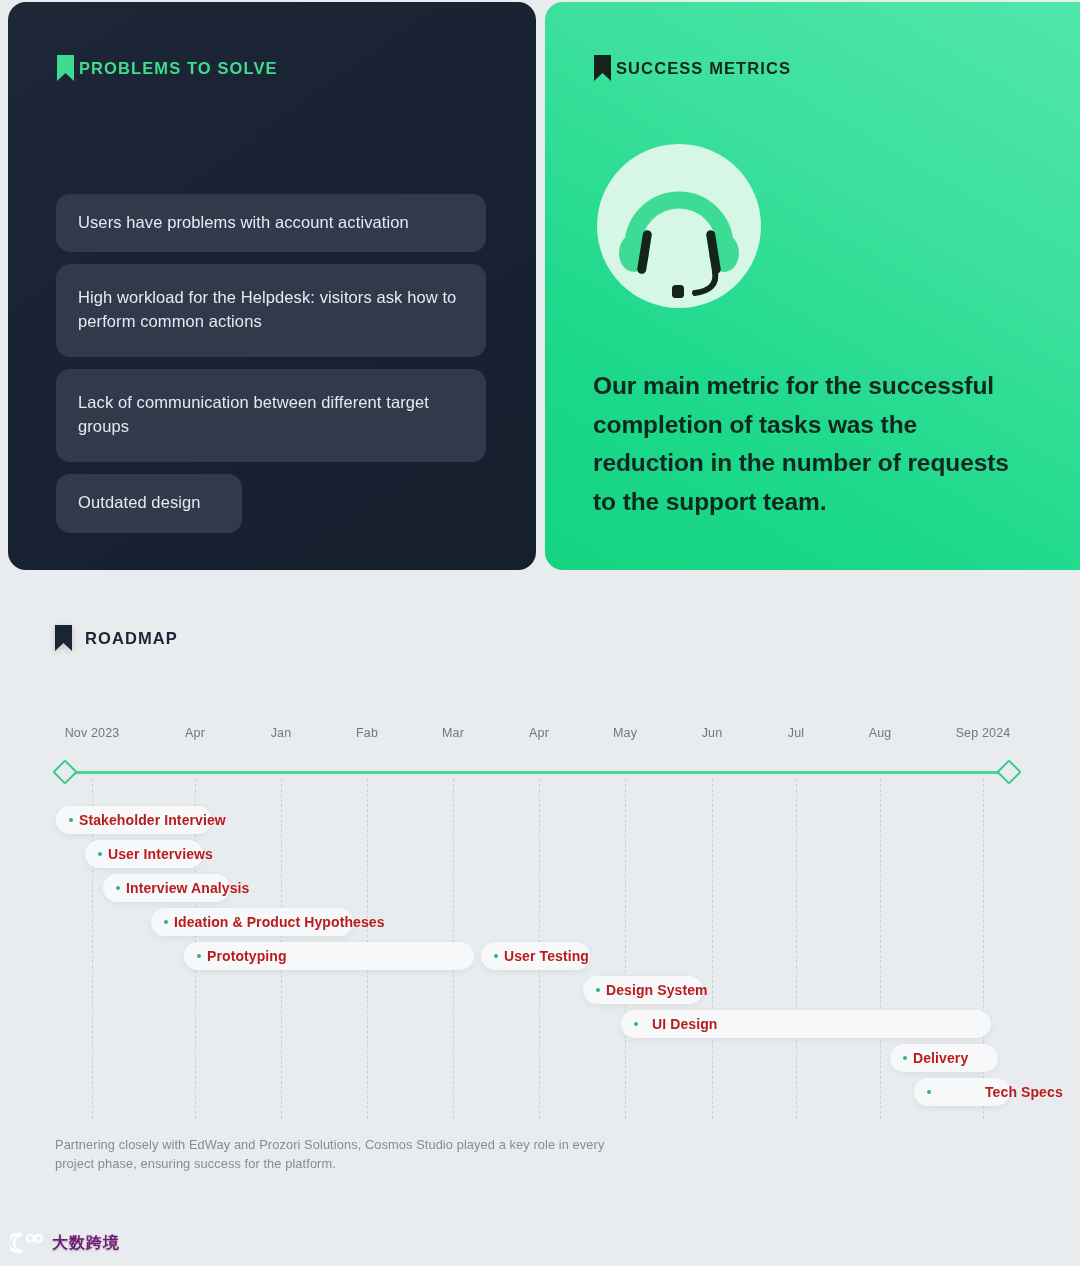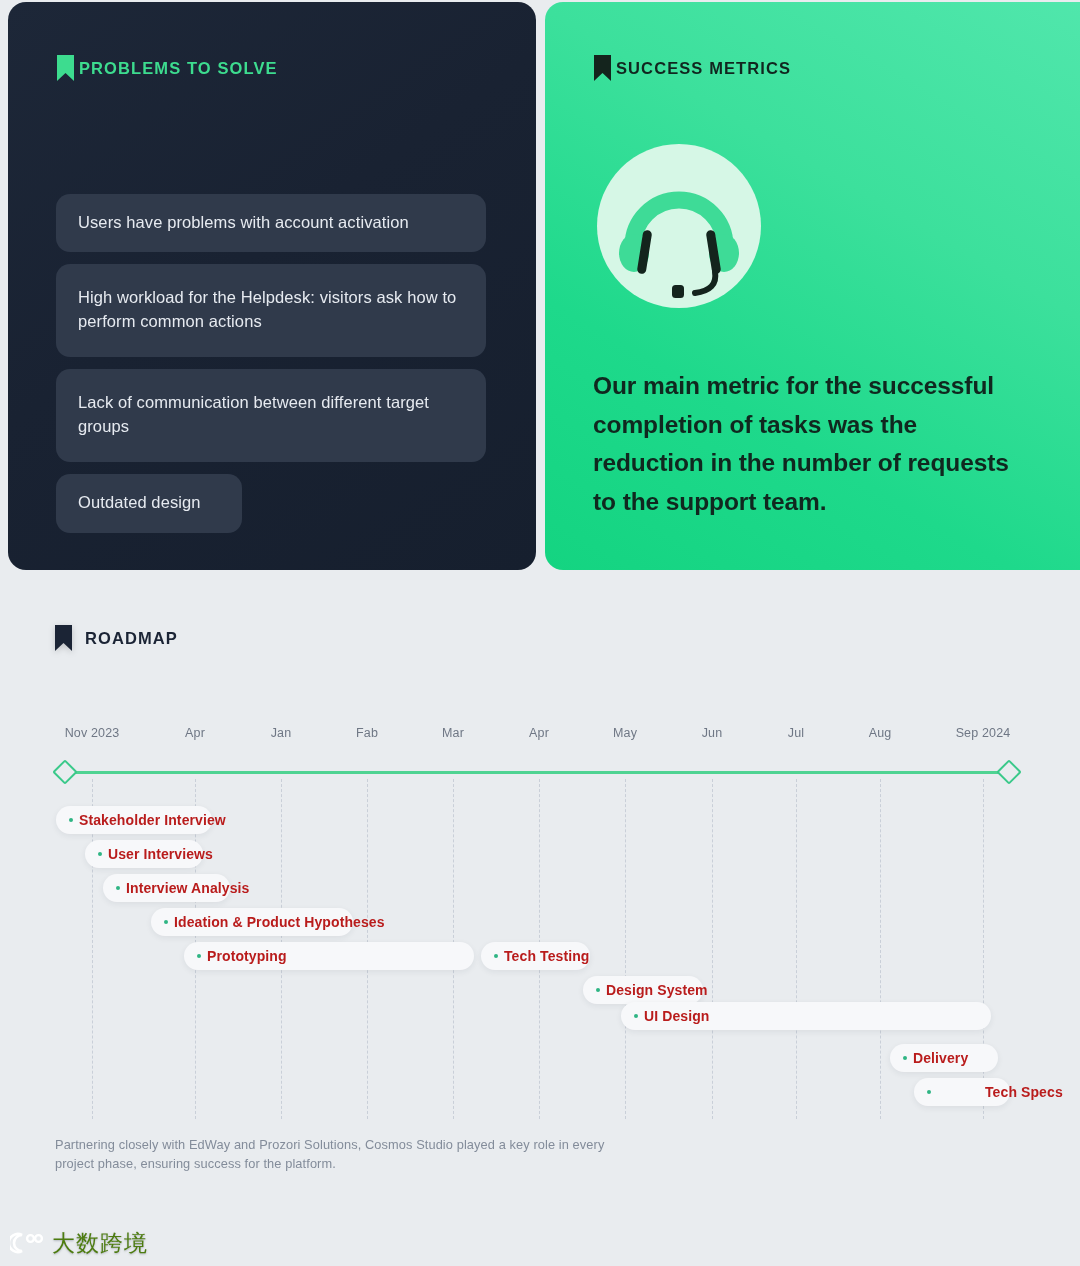--- a/index.html
+++ b/index.html
@@ -126,21 +126,21 @@
   }
 
   
   .watermark {
     position:absolute; left:0; bottom:0; width:1080px; height:46px;
     background:#e9ecef;
     display:flex; align-items:center; padding-left:10px; gap:8px;
   }
   .wm-logo { width:34px; height:24px; }
   .wm-text {
-    font-size:23px; font-weight:normal; color:#4d7c0f;
+    font-size:16px; font-weight:bold; color:#701a75;
     text-shadow:0 1px 2px rgba(120,128,140,.55);
     letter-spacing:1px;
   }
 </style>
 </head>
 <body>
 
 <div class="page">
 
   <div class="top-row">
@@ -251,27 +251,27 @@
         <div class="bar" style="left: 151px; width: 202px; top: 102px;">
           <span class="bar-dot"></span>
           <span class="bar-label">Ideation &amp; Product Hypotheses</span>
         </div>
         <div class="bar" style="left: 184px; width: 290px; top: 136px;">
           <span class="bar-dot"></span>
           <span class="bar-label">Prototyping</span>
         </div>
         <div class="bar" style="left: 481px; width: 109px; top: 136px;">
           <span class="bar-dot"></span>
-          <span class="bar-label">Tech Testing</span>
+          <span class="bar-label">User Testing</span>
         </div>
         <div class="bar" style="left: 583px; width: 120px; top: 170px;">
           <span class="bar-dot"></span>
           <span class="bar-label">Design System</span>
         </div>
-        <div class="bar" style="left: 621px; width: 370px; top: 196px;">
+        <div class="bar" style="left: 621px; width: 370px; top: 204px; gap: 8px;">
           <span class="bar-dot"></span>
           <span class="bar-label">UI Design</span>
         </div>
         <div class="bar" style="left: 890px; width: 108px; top: 238px;">
           <span class="bar-dot"></span>
           <span class="bar-label">Delivery</span>
         </div>
         <div class="bar" style="left: 914px; width: 96px; top: 272px; gap: 48px;">
           <span class="bar-dot"></span>
           <span class="bar-label">Tech Specs</span>

